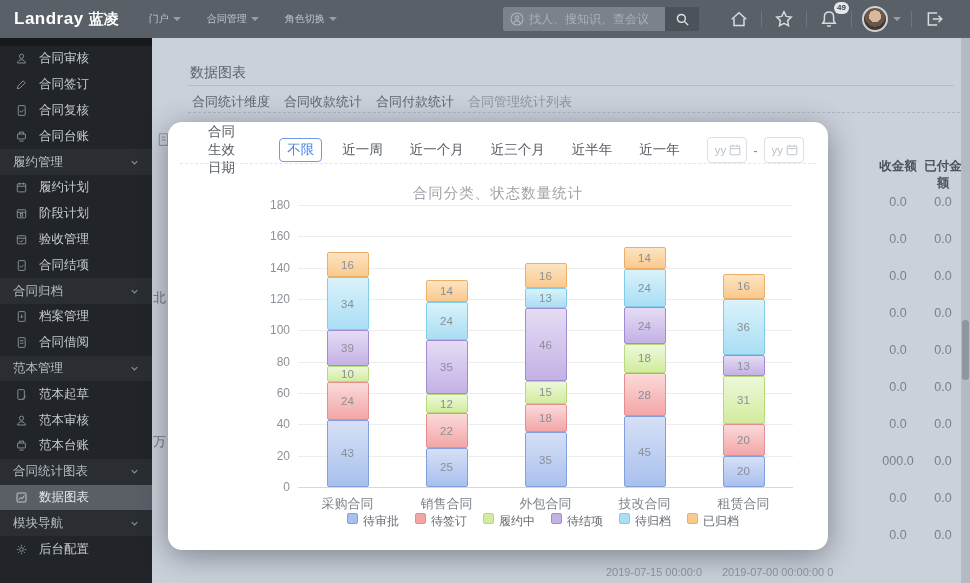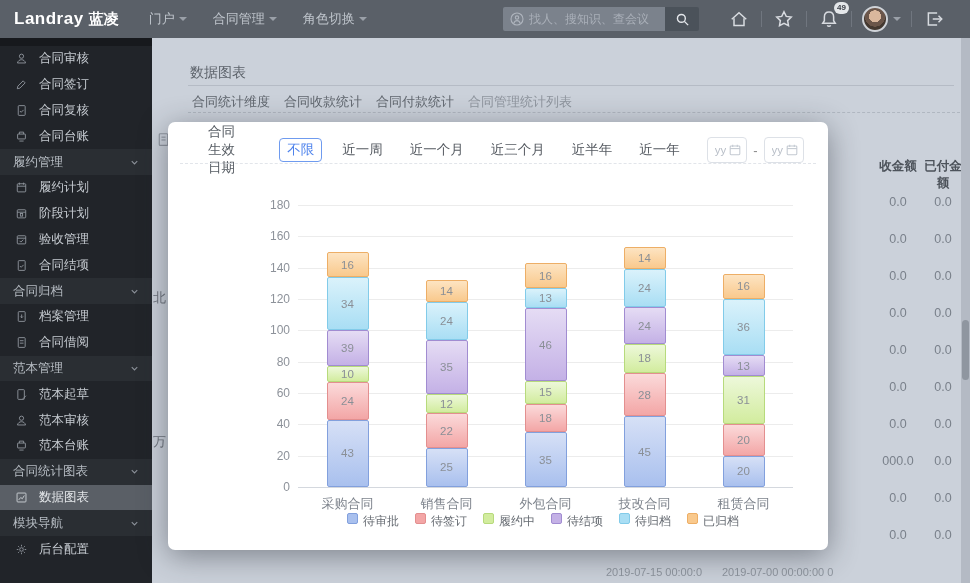--- a/index.html
+++ b/index.html
@@ -7,21 +7,21 @@
   body { font-family:"Liberation Sans","DejaVu Sans",sans-serif; background:#cbd1da; position:relative; }
   .stage { position:absolute; inset:0; width:970px; height:583px; overflow:hidden; }
 
   
   .topbar { position:absolute; left:0; top:0; width:970px; height:38px; background:#5a6068;
             display:flex; align-items:center; padding:0 14px; z-index:40; }
   .logo { display:flex; align-items:baseline; gap:5px; margin-right:30px; cursor:pointer; }
   .logo-en { color:#fff; font-weight:bold; font-size:17px; letter-spacing:.5px; }
   .logo-cn { color:#fff; font-size:15px; font-weight:bold; }
   .nav { display:flex; align-items:center; gap:26px; }
-  .nav-item { color:#bfc5cc; font-size:13px; display:flex; align-items:center; gap:4px; cursor:pointer; }
+  .nav-item { color:#bfc5cc; font-size:10px; display:flex; align-items:center; gap:4px; cursor:pointer; }
   .nav-caret { width:0; height:0; border-left:4px solid transparent; border-right:4px solid transparent;
                border-top:4px solid #9aa0a8; }
   .tb-right { margin-left:auto; display:flex; align-items:center; }
   .searchbox { display:flex; align-items:center; height:24px; }
   .search-field { position:relative; }
   .search-field input { width:162px; height:24px; background:#7b828c; border:none; outline:none;
       border-radius:2px 0 0 2px; color:#dfe3e8; font-size:12px; padding:0 6px 0 26px; }
   .search-field input::placeholder { color:#a9afb8; }
   .search-contact { position:absolute; left:6px; top:4px; width:16px; height:16px; color:#aeb4bd; }
   .search-btn { width:34px; height:24px; background:#4b525a; border:none; border-radius:0 2px 2px 0;
@@ -62,21 +62,21 @@
       line-height:1.35; }
   .bgt-cell { position:absolute; font-size:12.5px; color:#7a818b; text-align:center; word-break:break-all;
       line-height:1.2; }
   .bgt-frag { position:absolute; left:1px; font-size:13px; color:#6d737c; }
   .bgt-footer { position:absolute; top:528px; font-size:11px; color:#8e959e; white-space:nowrap; }
   .scrollbar { position:absolute; right:0; top:0; bottom:0; width:9px; background:#b4bac4; }
   .scroll-thumb { position:absolute; right:1px; top:282px; width:7px; height:60px; background:#8f96a0; border-radius:4px; }
 
   
   .modal { position:absolute; left:168px; top:122px; width:660px; height:428px; background:#fff;
-     border-radius:7px; box-shadow:0 6px 30px rgba(30,35,45,.45); z-index:50; }
+     border-radius:14px; box-shadow:0 6px 30px rgba(30,35,45,.45); z-index:50; }
   .flt-row { position:absolute; left:40px; top:14px; right:24px; height:28px; display:flex; align-items:center; }
   .flt-label { font-size:13.5px; color:#565c63; margin-right:34px; }
   .flt-opt { font-size:13.5px; color:#555a61; margin-right:27px; cursor:pointer; white-space:nowrap; }
   .flt-opt.sel { color:#4d82ec; border:1px solid #6f9bef; border-radius:4px; padding:2px 7px; margin-right:20px; }
   .date-input { position:relative; width:88px; height:26px; }
   .date-input input { width:100%; height:100%; border:1px solid #dde1e7; border-radius:4px; outline:none;
      font-size:11.5px; color:#666; padding:0 20px 0 7px; background:#fff; }
   .date-input input::placeholder { color:#b9bfc8; }
   .date-cal { position:absolute; right:5px; top:6px; width:14px; height:14px; color:#c3c9d1; }
   .date-sep { color:#888; margin:0 6px; font-size:13px; }
@@ -442,20 +442,21 @@
           <svg class="svg-ic" viewBox="0 0 16 16" fill="none" stroke="currentColor" stroke-width="1.2">
               <rect x="2.5" y="3.4" width="11" height="10" rx="1"></rect>
               <line x1="2.5" y1="6.4" x2="13.5" y2="6.4"></line>
               <line x1="5.4" y1="2" x2="5.4" y2="4.6"></line>
               <line x1="10.6" y1="2" x2="10.6" y2="4.6"></line>
             </svg>
         </span>
       </span>
     </div>
     <div class="flt-divider"></div>
+    <div class="chart-title">合同分类、状态数量统计</div>
     <div id="chart">
         <div class="gridline zero" style="left:130px;width:495px;top:365px"></div>
         <div class="ytick" style="left:80px;top:358px">0</div>
         <div class="gridline" style="left:130px;width:495px;top:333.6666666666667px"></div>
         <div class="ytick" style="left:80px;top:326.6666666666667px">20</div>
         <div class="gridline" style="left:130px;width:495px;top:302.3333333333333px"></div>
         <div class="ytick" style="left:80px;top:295.3333333333333px">40</div>
         <div class="gridline" style="left:130px;width:495px;top:271px"></div>
         <div class="ytick" style="left:80px;top:264px">60</div>
         <div class="gridline" style="left:130px;width:495px;top:239.66666666666669px"></div>

